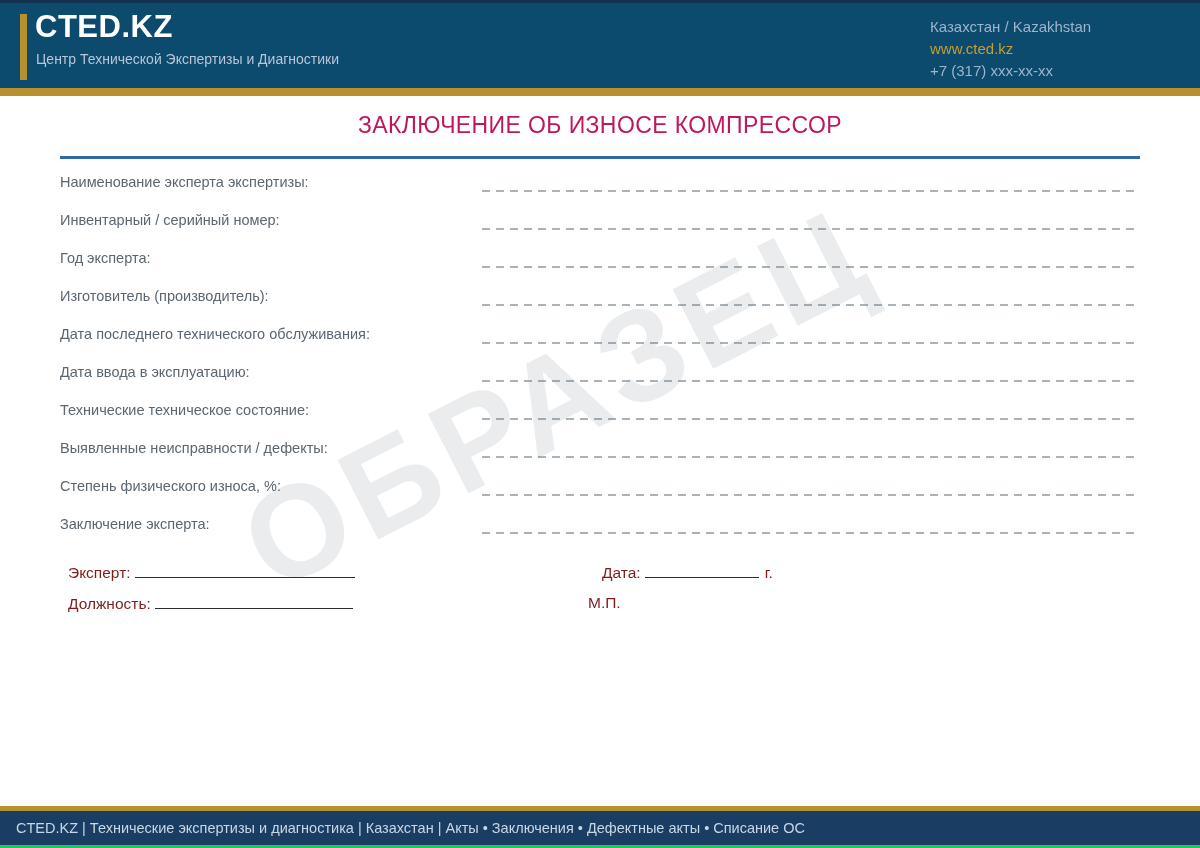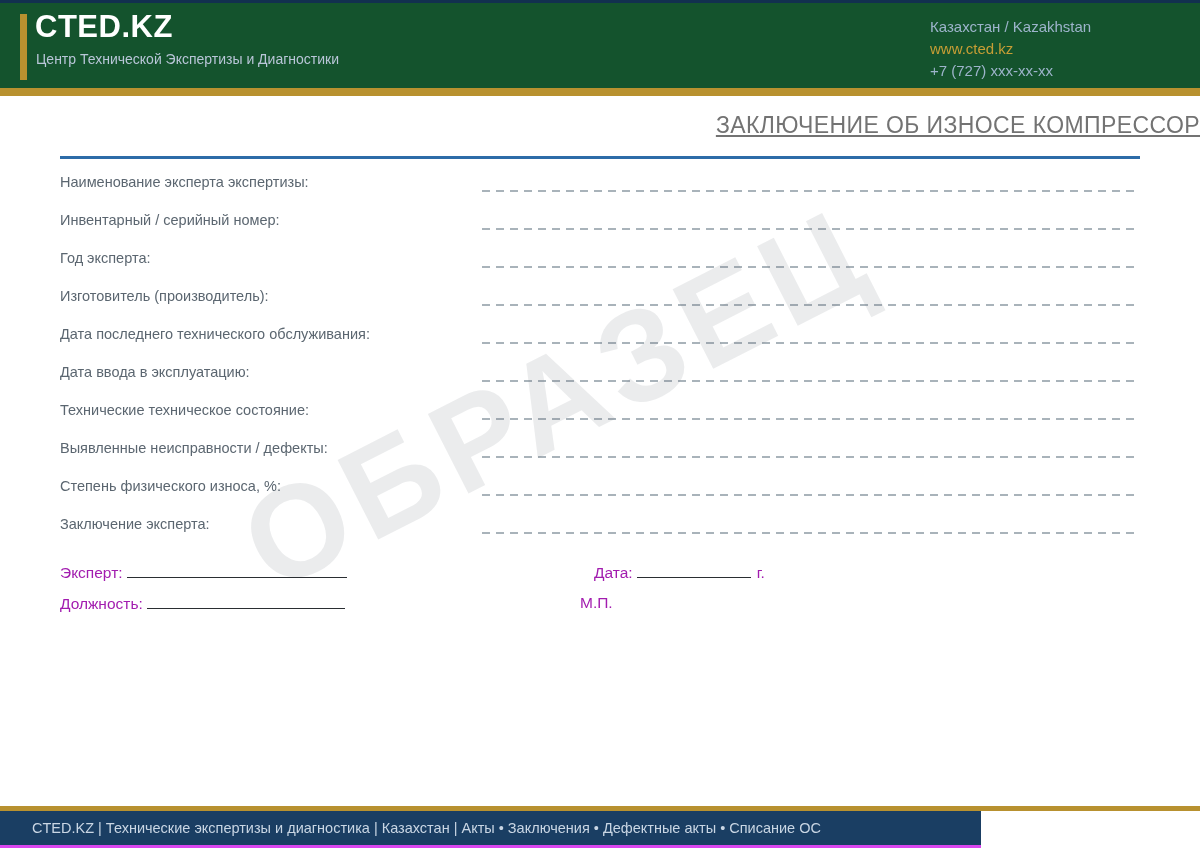--- a/index.html
+++ b/index.html
@@ -7,21 +7,21 @@
   body {
     width: 1200px; height: 848px;
     position: relative; overflow: hidden;
     background: #ffffff;
     font-family: "Liberation Sans", sans-serif;
   }
 
   
   .header {
     position: absolute; top: 0; left: 0; width: 1200px; height: 88px;
-    background: #14532d;
+    background: #0c4a6e;
     border-top: 3px solid #12304f;
   }
   .gold-bar {
     position: absolute; left: 20px; top: 11px; width: 7px; height: 66px;
     background: #b8912f;
   }
   .logo {
     position: absolute; left: 35px; top: 6px;
     font-size: 31px; font-weight: bold; color: #ffffff; letter-spacing: 0.5px;
   }
@@ -36,21 +36,21 @@
   .contact .website { color: #c79e35; text-decoration: none; cursor: pointer; display: block; }
   .contact div { display: block; }
   .gold-strip {
     position: absolute; top: 88px; left: 0; width: 1200px; height: 8px;
     background: #b8912f;
   }
 
   
   .doc-title {
     position: absolute; top: 112px; left: 0; width: 1200px;
-    text-align: right; font-size: 23px; color: #737373; letter-spacing: 0.4px; text-decoration: underline;
+    text-align: center; font-size: 23px; color: #be185d; letter-spacing: 0.4px;
   }
   .title-rule {
     position: absolute; top: 156px; left: 60px; width: 1080px; height: 3px;
     background: #2d6ca8;
   }
 
   
   .form { position: absolute; top: 172px; left: 60px; width: 1080px; }
   .form-row { position: relative; height: 38px; }
   .form-row .label {
@@ -66,58 +66,58 @@
   .watermark {
     position: absolute; left: 557px; top: 398px;
     transform: translate(-50%, -50%) rotate(-27deg);
     font-size: 130px; font-weight: bold; letter-spacing: 8px;
     color: rgba(100, 108, 116, 0.13);
     white-space: nowrap; z-index: 50; pointer-events: none;
   }
 
   
   .signature {
-    position: absolute; top: 560px; left: 60px; width: 1080px; height: 60px;
-    font-size: 15.5px; color: #a21caf;
+    position: absolute; top: 560px; left: 68px; width: 1080px; height: 60px;
+    font-size: 15.5px; color: #7f1d1d;
   }
   .sig-expert   { position: absolute; left: 0;     top: 3px;  }
   .sig-date     { position: absolute; left: 520px; top: 3px; margin-left: 14px;  }
   .sig-position { position: absolute; left: 0;     top: 34px; }
   .sig-stamp    { position: absolute; left: 520px; top: 34px; }
   .sig-line {
     display: inline-block; height: 0.95em; vertical-align: baseline;
     border-bottom: 1.5px solid #2a2e32; margin-left: 4px;
   }
   .sig-line.expert   { width: 220px; }
   .sig-line.position { width: 198px; }
   .sig-line.date     { width: 114px; margin-right: 6px; }
 
   
   .footer-gold {
     position: absolute; top: 806px; left: 0; width: 1200px; height: 5px;
     background: #b8912f;
   }
   .footer {
-    position: absolute; top: 811px; left: 0; width: 981px; height: 37px;
-    background: #1a3e63; border-bottom: 3px solid #d946ef;
+    position: absolute; top: 811px; left: 0; width: 1200px; height: 37px;
+    background: #1a3e63; border-bottom: 3px solid #22c55e;
     color: #c9d6e4; font-size: 14.5px; line-height: 34px;
-    padding-left: 32px;
+    padding-left: 16px;
   }
 </style>
 </head>
 <body>
 
 <div class="header">
   <div class="gold-bar"></div>
   <div class="logo">CTED.KZ</div>
   <div class="tagline">Центр Технической Экспертизы и Диагностики</div>
   <div class="contact">
     <div>Казахстан / Kazakhstan</div>
     <a class="website">www.cted.kz</a>
-    <div>+7 (727) xxx-xx-xx</div>
+    <div>+7 (317) xxx-xx-xx</div>
   </div>
 </div>
 <div class="gold-strip"></div>
 
 <div class="doc-title">ЗАКЛЮЧЕНИЕ ОБ ИЗНОСЕ КОМПРЕССОР</div>
 <div class="title-rule"></div>
 
 <div class="form">
   <div class="form-row">
     <span class="label">Наименование эксперта экспертизы:</span>

